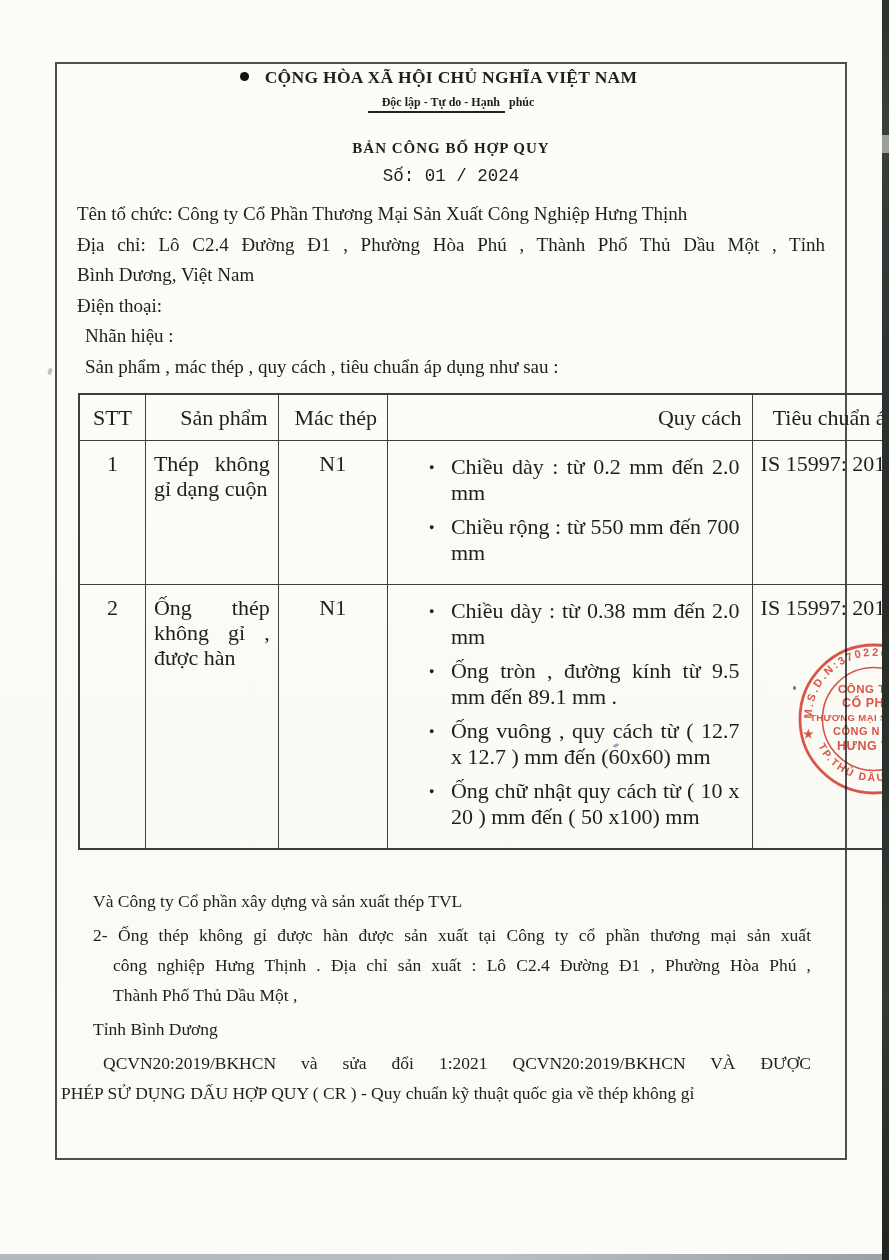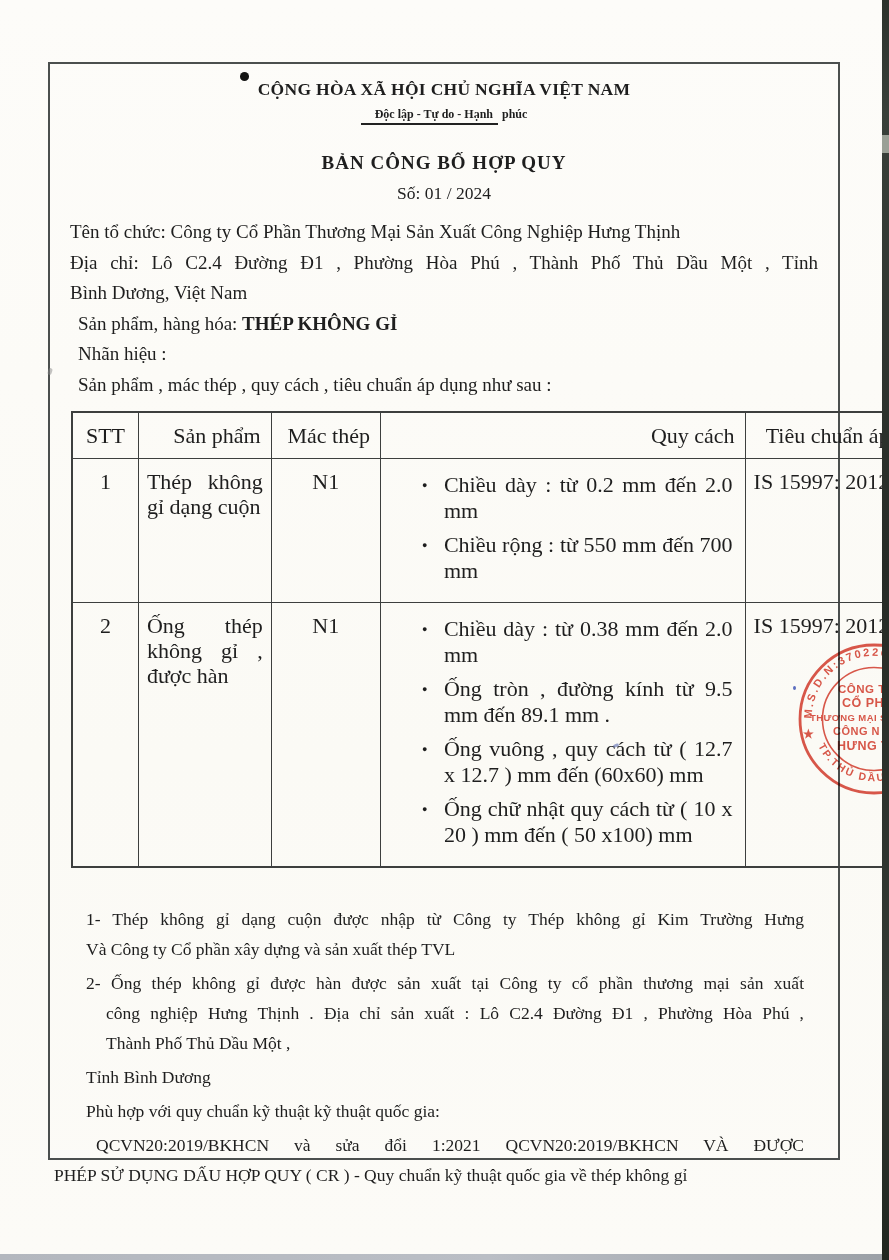--- a/index.html
+++ b/index.html
@@ -5,34 +5,34 @@
   html,body { margin:0; padding:0; background:#e8e8e4; }
   .page {
     position: relative;
     width: 889px; height: 1260px;
     background: linear-gradient(180deg, #fdfcf9 0%, #fbfaf5 60%, #fcfbf7 100%);
     overflow: hidden;
     font-family: "Liberation Serif", "DejaVu Serif", serif;
     color: #1e1e1e;
   }
   .doc-box {
-    position: absolute; left: 48px; top: 62px;
+    position: absolute; left: 55px; top: 62px;
     width: 792px; height: 1098px;
     border: 2px solid #4b4f4e;
     box-sizing: border-box;
-    padding: 12px 20px;
+    padding: 0 20px;
   }
   
   .hdr { text-align: center; }
   .nat-title { font-size: 17.5px; font-weight: bold; margin-top: 3px; letter-spacing: .3px; }
   .motto { font-size: 12px; font-weight: bold; margin-top: 7px; }
   .motto-u { border-bottom: 2px solid #222; padding: 0 5px 2px 14px; }
   .motto-rest { margin-left: 4px; }
-  .doc-title { font-size: 19px; font-weight: bold; letter-spacing: 1px; margin-top: 30px; }
-  .doc-num { font-size: 17.5px; margin-top: 9px; }
+  .doc-title { font-size: 15px; font-weight: bold; letter-spacing: 1px; margin-top: 30px; }
+  .doc-num { font-size: 17.5px; margin-top: 9px; font-family: Liberation Mono, monospace; }
   
   .info { margin-top: 13px; font-size: 19px; line-height: 30.5px; }
   .jline { text-align: justify; text-align-last: justify; }
   .indent1 { margin-left: 8px; }
   
   table.spec { border-collapse: collapse; width: 880px; margin: 11px 0 0 1px; font-size: 22px; }
   table.spec th, table.spec td { border: 1.5px solid #3d3f3e; }
   table.spec { border: 2px solid #3d3f3e; }
   table.spec th { height: 41px; padding: 2px 10px; font-weight: normal; text-align: right; vertical-align: middle; }
   table.spec th.c { text-align: center; padding: 2px 4px; }
@@ -75,24 +75,21 @@
         <span class="motto-u">Độc lập - Tự do - Hạnh</span><span class="motto-rest">phúc</span>
       </div>
       <div class="doc-title">BẢN CÔNG BỐ HỢP QUY</div>
       <div class="doc-num">Số: 01 / 2024</div>
     </div>
 
     <div class="info">
       <div>Tên tổ chức: Công ty Cổ Phần Thương Mại Sản Xuất Công Nghiệp Hưng Thịnh</div>
       <div class="jline">Địa chỉ: Lô C2.4 Đường Đ1 , Phường Hòa Phú , Thành Phố Thủ Dầu Một , Tỉnh</div>
       <div>Bình Dương, Việt Nam</div>
-      <div class="indent1">
-        <span>Sản phẩm, hàng hóa:</span>
-        <b>THÉP KHÔNG GỈ</b>
-      </div>
+      <div>Điện thoại:</div>
       <div class="indent1">Nhãn hiệu :</div>
       <div class="indent1">Sản phẩm , mác thép , quy cách , tiêu chuẩn áp dụng như sau :</div>
     </div>
 
     <table class="spec">
       <colgroup>
         <col style="width:59px">
           <col style="width:118px">
           <col style="width:97px">
           <col style="width:324px">
@@ -131,27 +128,25 @@
               <li>Ống vuông , quy cách từ ( 12.7 x 12.7 ) mm đến (60x60) mm</li>
               <li>Ống chữ nhật quy cách từ ( 10 x 20 ) mm đến ( 50 x100) mm</li>
             </ul>
           </td>
           <td class="std">IS 15997: 2012</td>
         </tr>
       </tbody>
     </table>
 
     <div class="notes">
-      <div class="jline">1- Thép không gỉ dạng cuộn được nhập từ Công ty Thép không gỉ Kim Trường Hưng</div>
       <div>Và Công ty Cổ phần xây dựng và sản xuất thép TVL</div>
       <div class="jline mt">2- Ống thép không gỉ được hàn được sản xuất tại Công ty cổ phần thương mại sản xuất</div>
       <div class="jline n-ind">công nghiệp Hưng Thịnh . Địa chỉ sản xuất : Lô C2.4 Đường Đ1 , Phường Hòa Phú ,</div>
       <div class="n-ind">Thành Phố Thủ Dầu Một ,</div>
       <div class="mt">Tỉnh Bình Dương</div>
-      <div class="mt">Phù hợp với quy chuẩn kỹ thuật kỹ thuật quốc gia:</div>
       <div class="jline q1 mt">QCVN20:2019/BKHCN và sửa đổi 1:2021 QCVN20:2019/BKHCN VÀ ĐƯỢC</div>
       <div class="q2">PHÉP SỬ DỤNG DẤU HỢP QUY ( CR ) -  Quy chuẩn kỹ thuật quốc gia về thép không gỉ</div>
     </div>
 
   </div>
 
   <svg class="stamp" width="150" height="190" viewBox="0 0 150 190">
     <g fill="none" stroke="#d84a3c">
       <circle cx="83" cy="91" r="74" stroke-width="2.8"></circle>
       <circle cx="83" cy="91" r="51.5" stroke-width="1.6"></circle>

